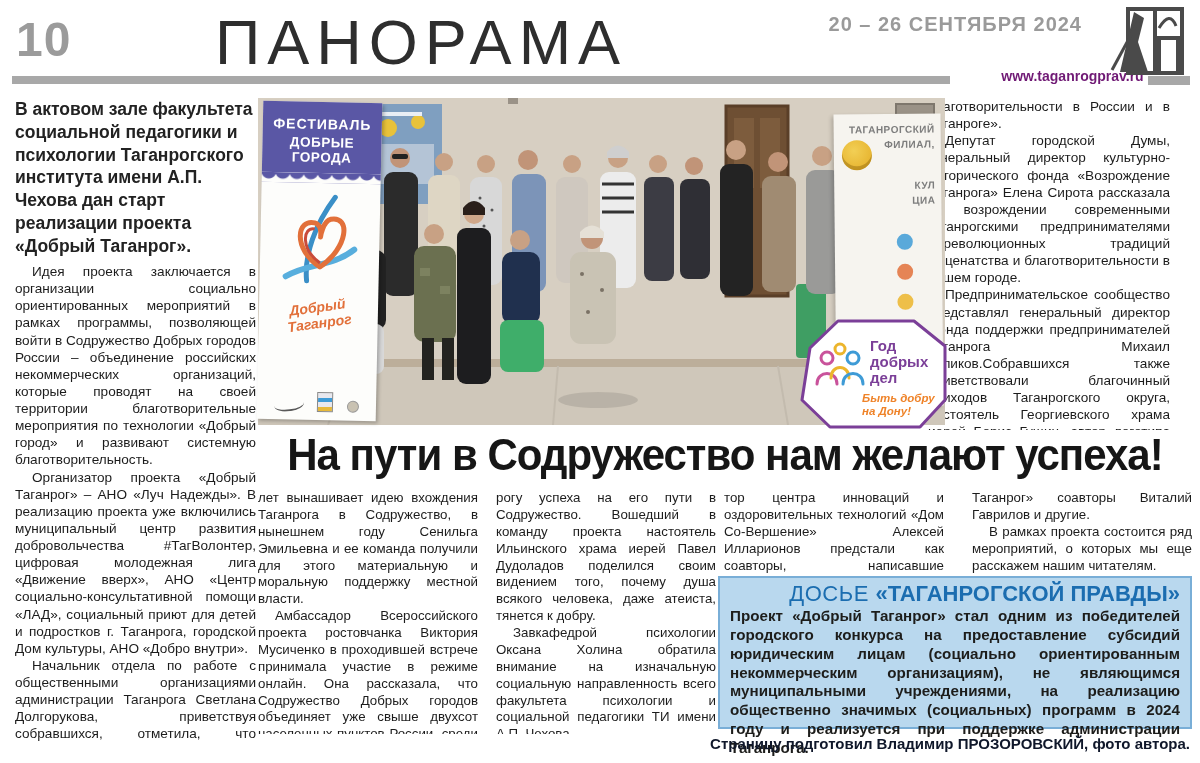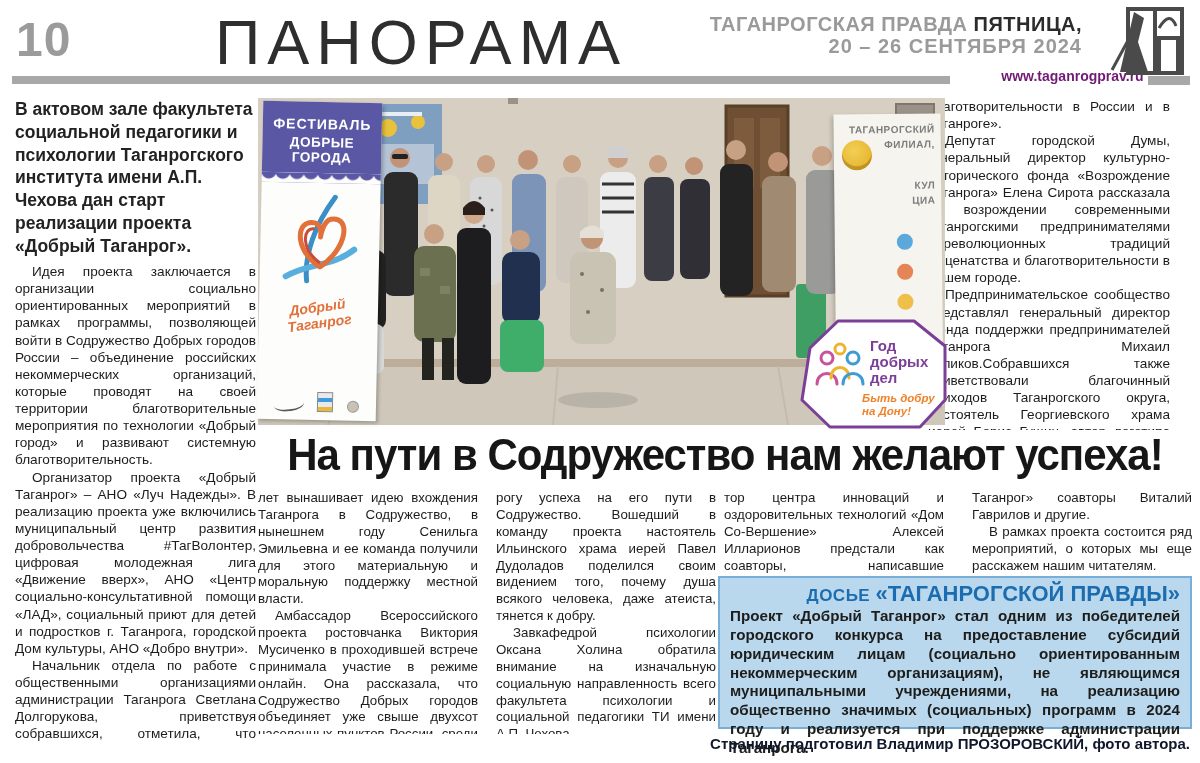--- a/index.html
+++ b/index.html
@@ -39,21 +39,21 @@
   .article { position:absolute; left:258px; top:490px; width:934px; height:244px; }
   .acol { position:absolute; top:0; width:220px; font-size:13.3px; line-height:1.27; text-align:justify; overflow:hidden; }
   .acol1 { left:0; height:244px; }
   .acol2 { left:238px; height:244px; }
   .acol3 { left:466px; height:84px; }
   .acol4 { left:714px; height:84px; }
   
   .dossier { position:absolute; left:718px; top:576px; width:474px; height:153px;
     background:#b9d8ee; border:2px solid #79aed7; padding:4px 10px 4px 10px; }
   .dossier-title { text-align:right; color:#1b6db0; line-height:1.05; margin-bottom:2px; }
-  .dossier-title .big { font-size:17px; font-weight:bold; letter-spacing:0.5px; }
+  .dossier-title .big { font-size:22px; font-weight:normal; letter-spacing:0.5px; }
   .dossier-title .small { font-size:22px; font-weight:bold; }
   .dossier-body { font-size:15.2px; font-weight:bold; color:#1d1d1b; line-height:1.24; text-align:justify; }
   .credit { position:absolute; right:10px; top:735px; font-size:15px; font-weight:bold; color:#0f172a; }
   
   .photo { position:absolute; left:258px; top:98px; width:687px; height:327px; overflow:visible;
     background:linear-gradient(180deg,#d9d2c6 0%, #d4ccbf 60%, #cfc7ba 100%); }
   .photo svg.scene { position:absolute; left:0; top:0; }
   
   .rollup { position:absolute; left:2px; top:4px; width:119px; height:318px; transform:rotate(1.2deg);
     background:#fdfdfb; box-shadow:2px 2px 4px rgba(0,0,0,0.25); }
@@ -87,23 +87,20 @@
 </style>
 </head>
 <body>
 
 <div class="page">
 
   <div class="page-number">10</div>
   <div class="section-title">ПАНОРАМА</div>
 
   <div class="masthead">
-    <div class="l1">
-      <span class="paper">ТАГАНРОГСКАЯ ПРАВДА </span><span class="day">ПЯТНИЦА,</span>
-    </div>
     <div class="l2">20 – 26 СЕНТЯБРЯ 2024</div>
   </div>
 
   <div class="header-bar"></div>
   <div class="header-bar2"></div>
   <div class="website">www.taganrogprav.ru</div>
 
   <div class="logo">
     <svg width="82" height="72" viewBox="0 0 82 72">
       <rect x="24" y="3" width="54" height="64" fill="none" stroke="#4a4a4a" stroke-width="4"></rect>

